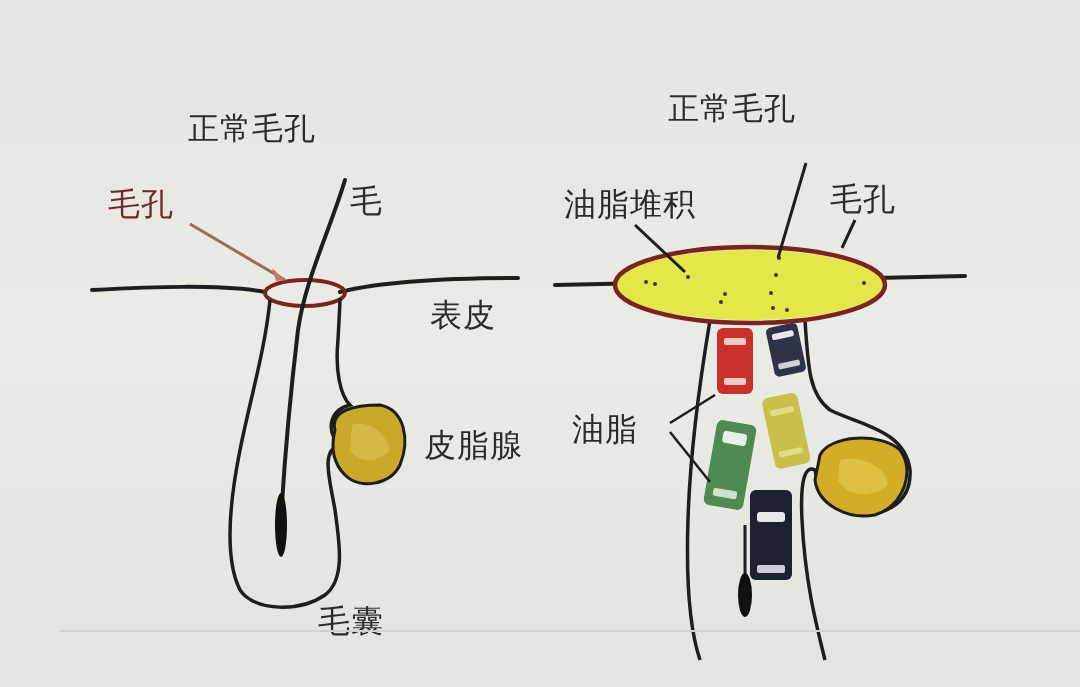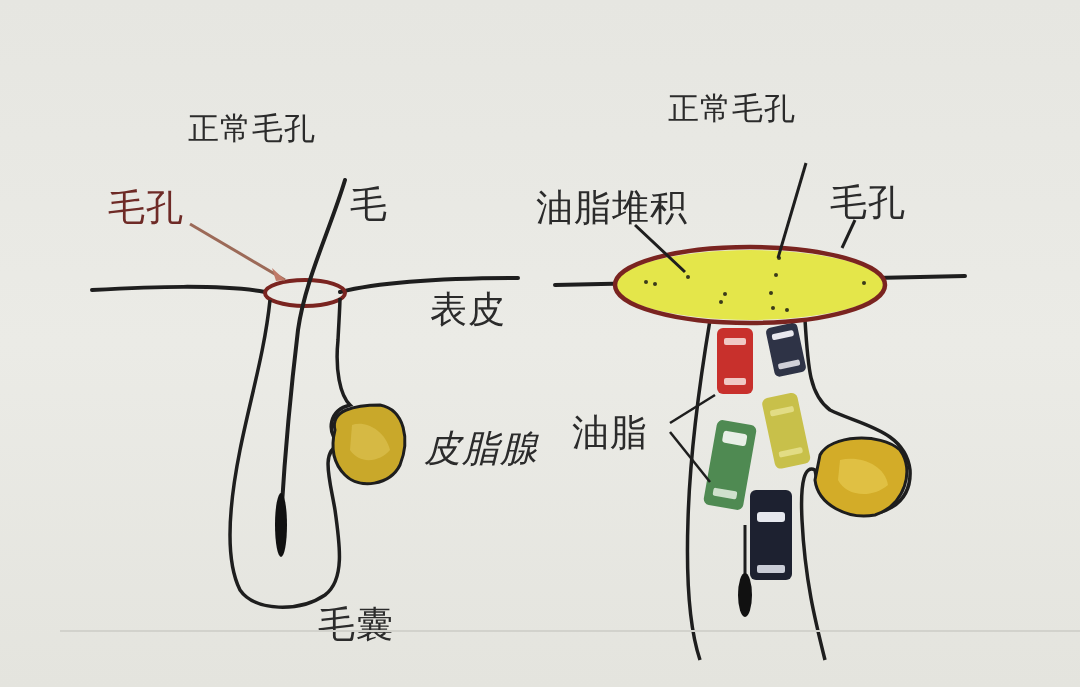--- a/index.html
+++ b/index.html
@@ -3,21 +3,21 @@
 <meta charset="utf-8">
 <style>
   html, body { margin:0; padding:0; }
   body {
     width:1080px; height:687px; overflow:hidden;
     background: linear-gradient(180deg, #e6e6e1 0%, #ebebe6 50%, #e4e4de 100%);
     font-family: "DejaVu Sans", sans-serif;
     position:relative;
   }
   .canvas { position:absolute; left:0; top:0; width:1080px; height:687px; }
-  .label { position:absolute; color:#2b2b2b; font-size:37px; white-space:nowrap; letter-spacing:1px; }
+  .label { position:absolute; color:#2b2b2b; font-size:32px; white-space:nowrap; letter-spacing:1px; }
   .title { font-size:31px; }
   .red { color:#6e2a26; }
   .page-edge { position:absolute; left:60px; top:630px; width:1020px; height:2px; background:#d2d2cc; }
 </style>
 </head>
 <body>
 
 <svg class="canvas" viewBox="0 0 1080 687" xmlns="http://www.w3.org/2000/svg">
 
   <g>
@@ -101,22 +101,22 @@
     <line x1="806" y1="163" x2="778" y2="258" stroke="#1e1e1e" stroke-width="3"></line>
     <line x1="855" y1="220" x2="842" y2="248" stroke="#1e1e1e" stroke-width="3"></line>
     <line x1="670" y1="423" x2="715" y2="395" stroke="#1e1e1e" stroke-width="2.5"></line>
     <line x1="670" y1="432" x2="710" y2="482" stroke="#1e1e1e" stroke-width="2.5"></line>
   </g>
 </svg>
 
 <div class="label title" style="left:188px;top:108px;">正常毛孔</div>
 <div class="label red" style="left:108px;top:183px;">毛孔</div>
 <div class="label" style="left:350px;top:180px;">毛</div>
-<div class="label" style="left:430px;top:285px;">表皮</div>
-<div class="label" style="left:424px;top:424px;font-style:italic;">皮脂腺</div>
+<div class="label" style="left:430px;top:294px;">表皮</div>
+<div class="label" style="left:424px;top:424px;">皮脂腺</div>
 <div class="label" style="left:318px;top:600px;">毛囊</div>
 
 <div class="label title" style="left:668px;top:88px;">正常毛孔</div>
-<div class="label" style="left:536px;top:183px;">油脂堆积</div>
+<div class="label" style="left:564px;top:183px;">油脂堆积</div>
 <div class="label" style="left:830px;top:178px;">毛孔</div>
 <div class="label" style="left:572px;top:408px;">油脂</div>
 
 <div class="page-edge"></div>
 
 </body></html>

